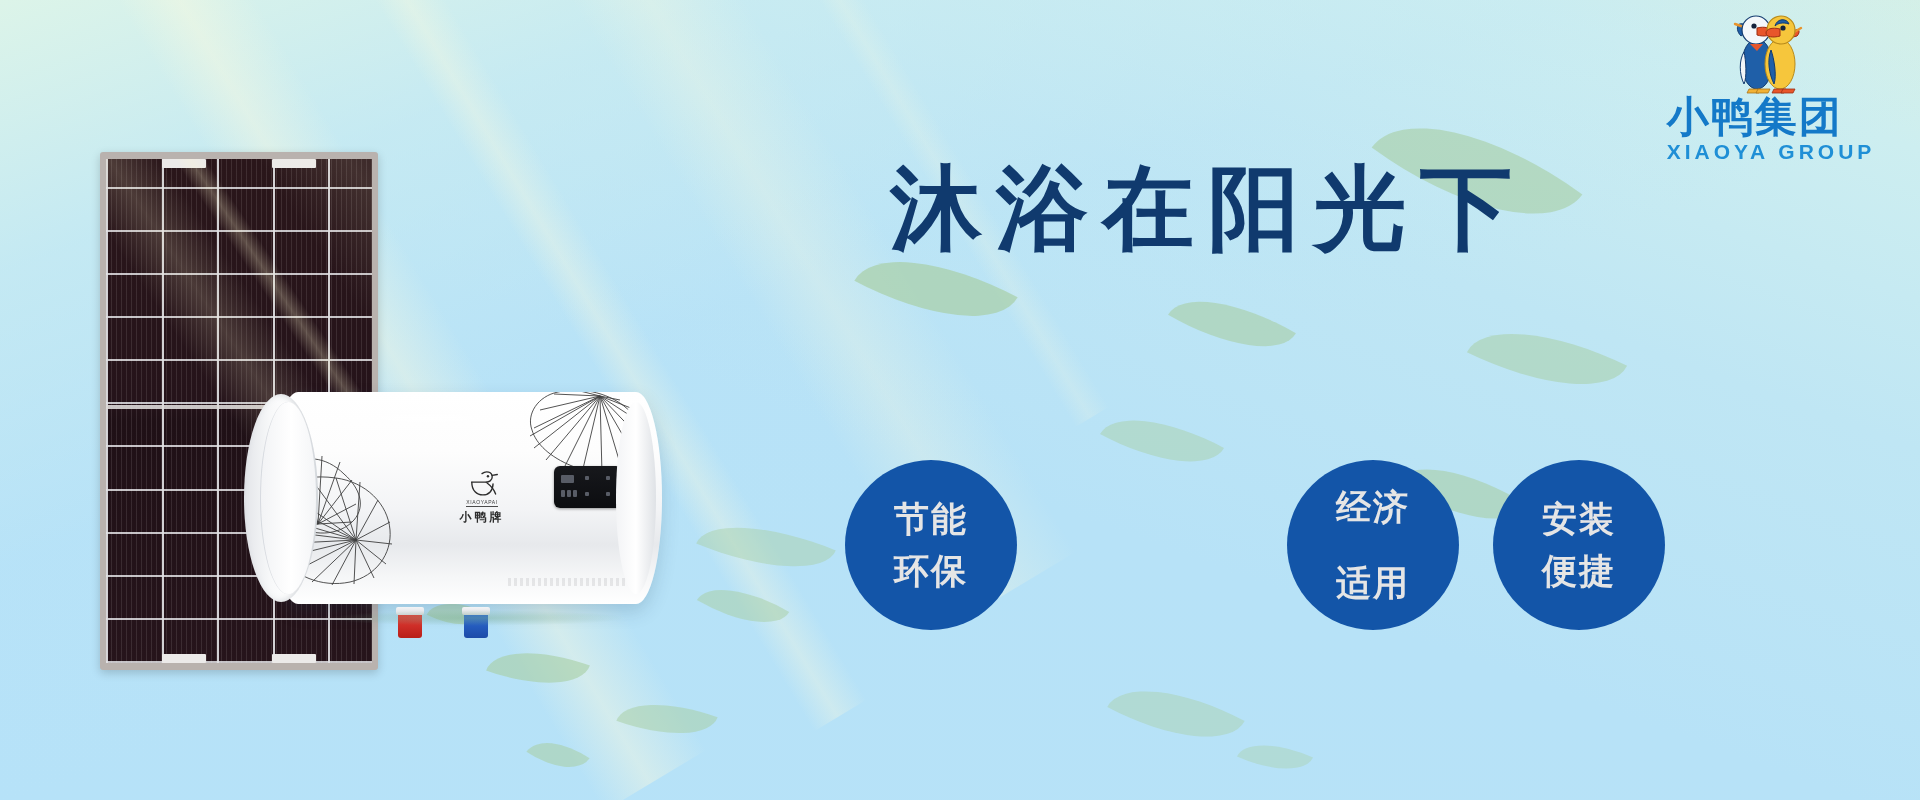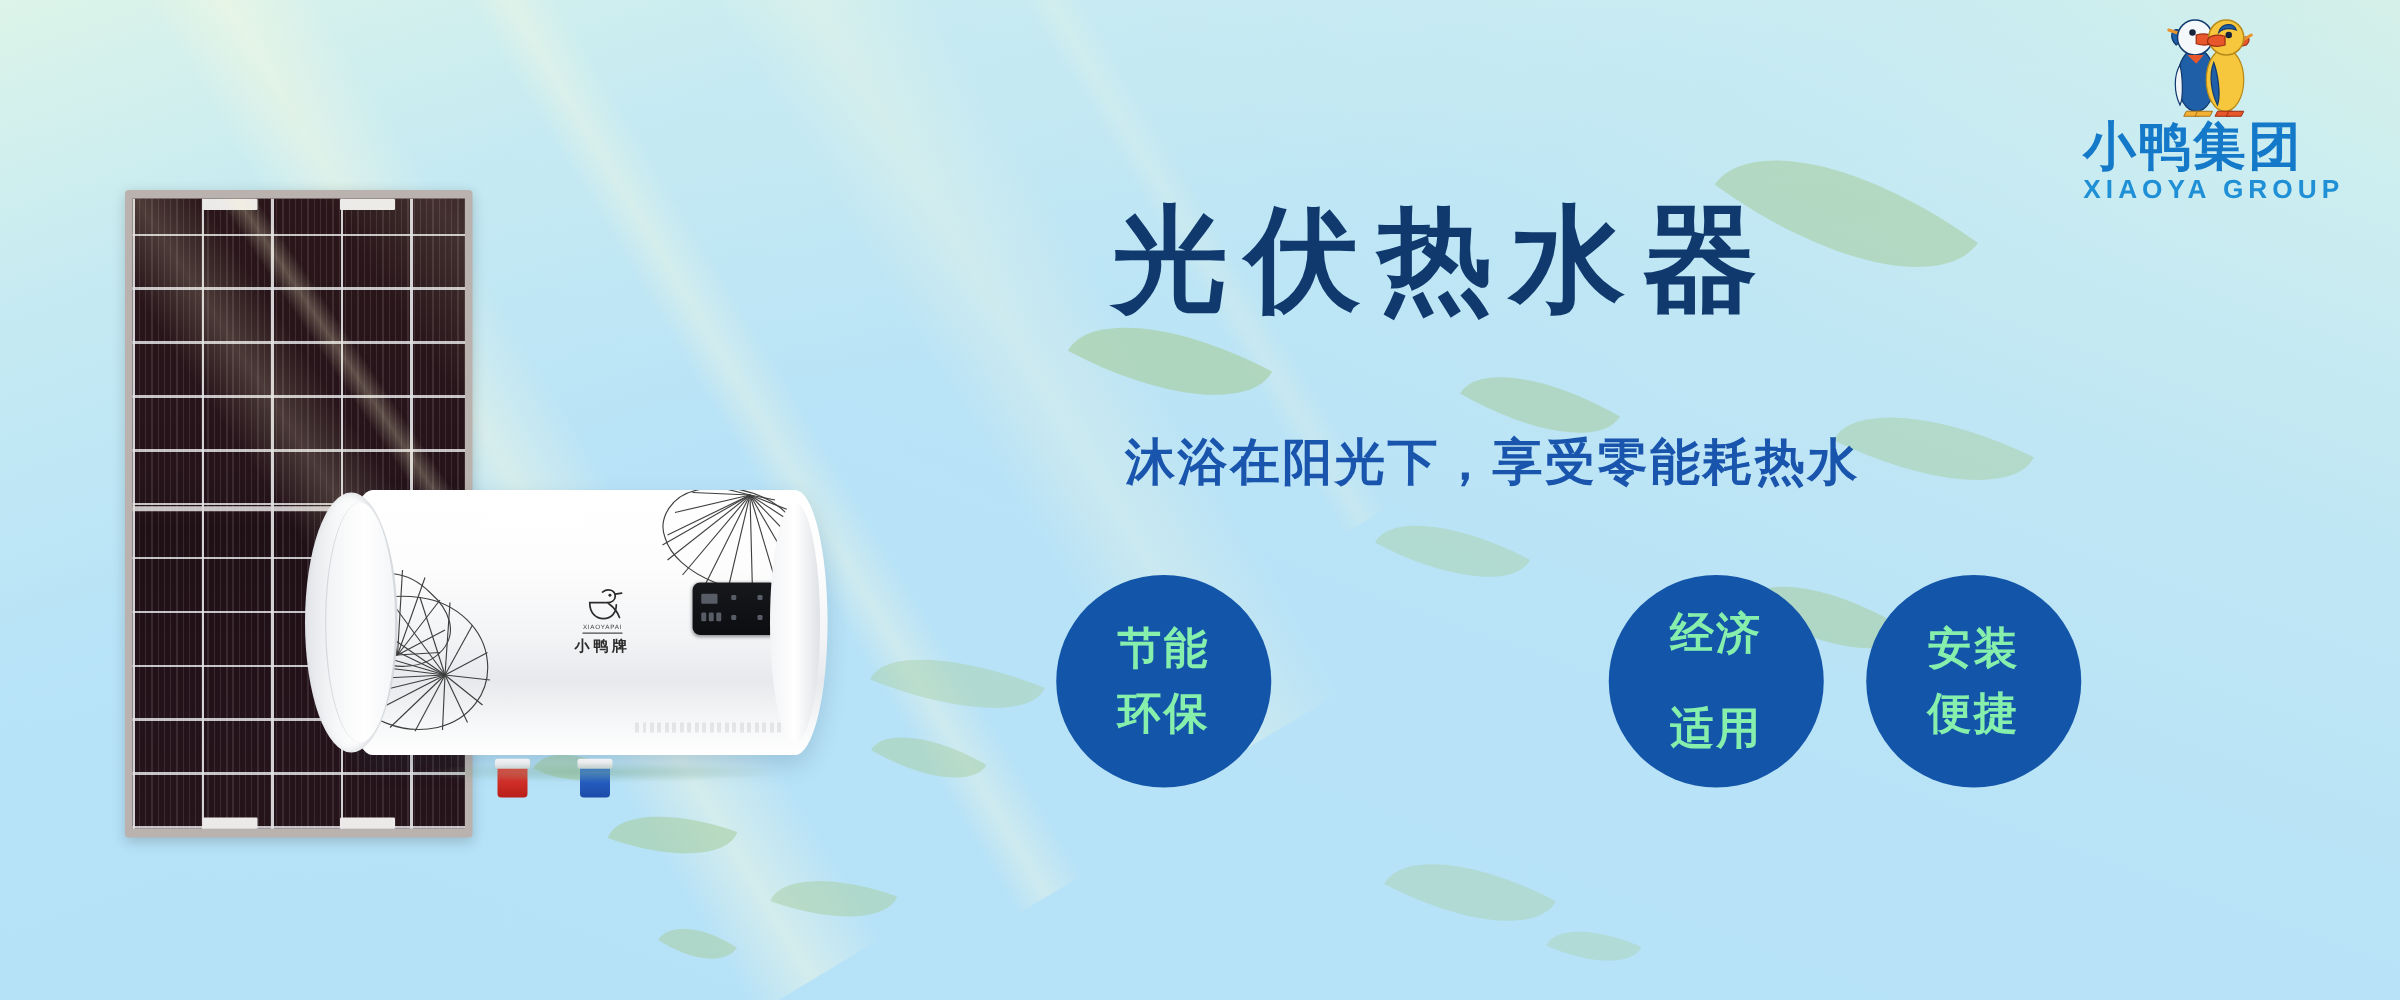--- a/index.html
+++ b/index.html
@@ -58,21 +58,21 @@
     font-size:40px; font-weight:bold; color:#1a55ad;
     letter-spacing:2px; line-height:56px; white-space:nowrap;
   }
 
   
   #features { position:absolute; left:845px; top:460px; width:820px; height:170px; }
   .feature {
     position:absolute; top:0; width:172px; height:170px;
     border-radius:50%; background:#1355a8;
     display:flex; flex-direction:column; align-items:center; justify-content:center;
-    color:#86efac; font-size:35px; font-weight:bold; letter-spacing:2px; line-height:48px;
+    color:#e5e5e5; font-size:35px; font-weight:bold; letter-spacing:2px; line-height:48px;
   }
   .feature .l2 { margin-top:4px; }
 
   
   #panel { position:absolute; left:100px; top:152px; width:278px; height:518px; }
   #panel .frame {
     position:absolute; inset:0; background:#b9b2ae;
     border-radius:3px; box-shadow:0 3px 10px rgba(0,0,0,.18);
   }
   #panel .glass {
@@ -385,22 +385,21 @@
           <path d="M52 83 L64 83 L62 87 L50 87 Z" fill="#e8562b" stroke="#9c2d12" stroke-width=".8"></path>
         </g>
       </svg>
     </div>
     <div class="brand">
       <div class="brand-cn">小鸭集团</div>
       <div class="brand-en">XIAOYA GROUP</div>
     </div>
   </div>
 
-  <div id="headline">光伏热水器</div>
-  <div id="subtitle">沐浴在阳光下，享受零能耗热水</div>
+  <div id="headline">沐浴在阳光下</div>
 
   <div id="features">
       <div class="feature" style="left: 0px;">
         <span>节能</span>
         <span class="l2">环保</span>
       </div>
       <div class="feature" style="left: 442px; gap: 24px;">
         <span>经济</span>
         <span class="l2">适用</span>
       </div>

